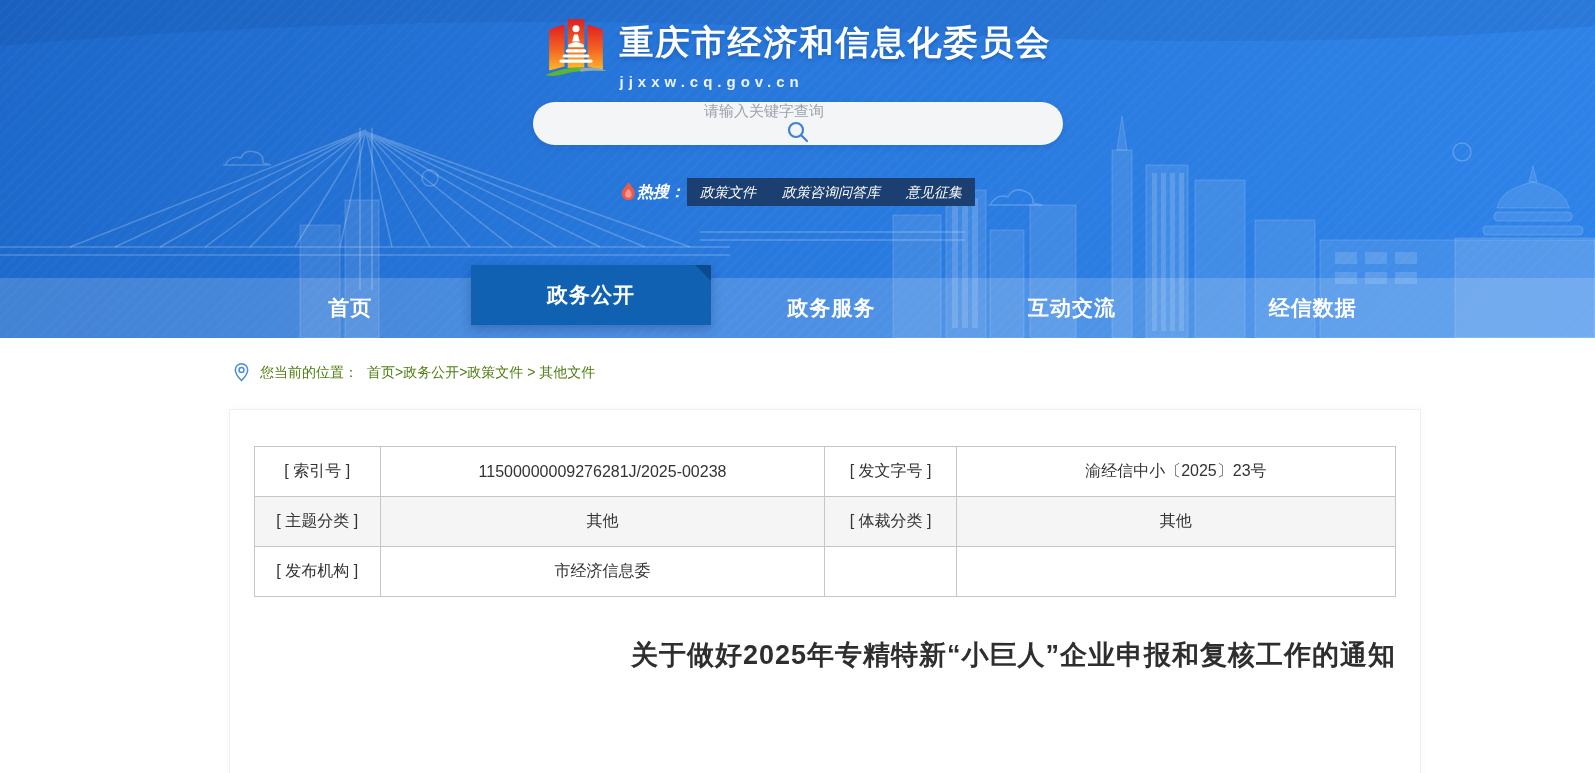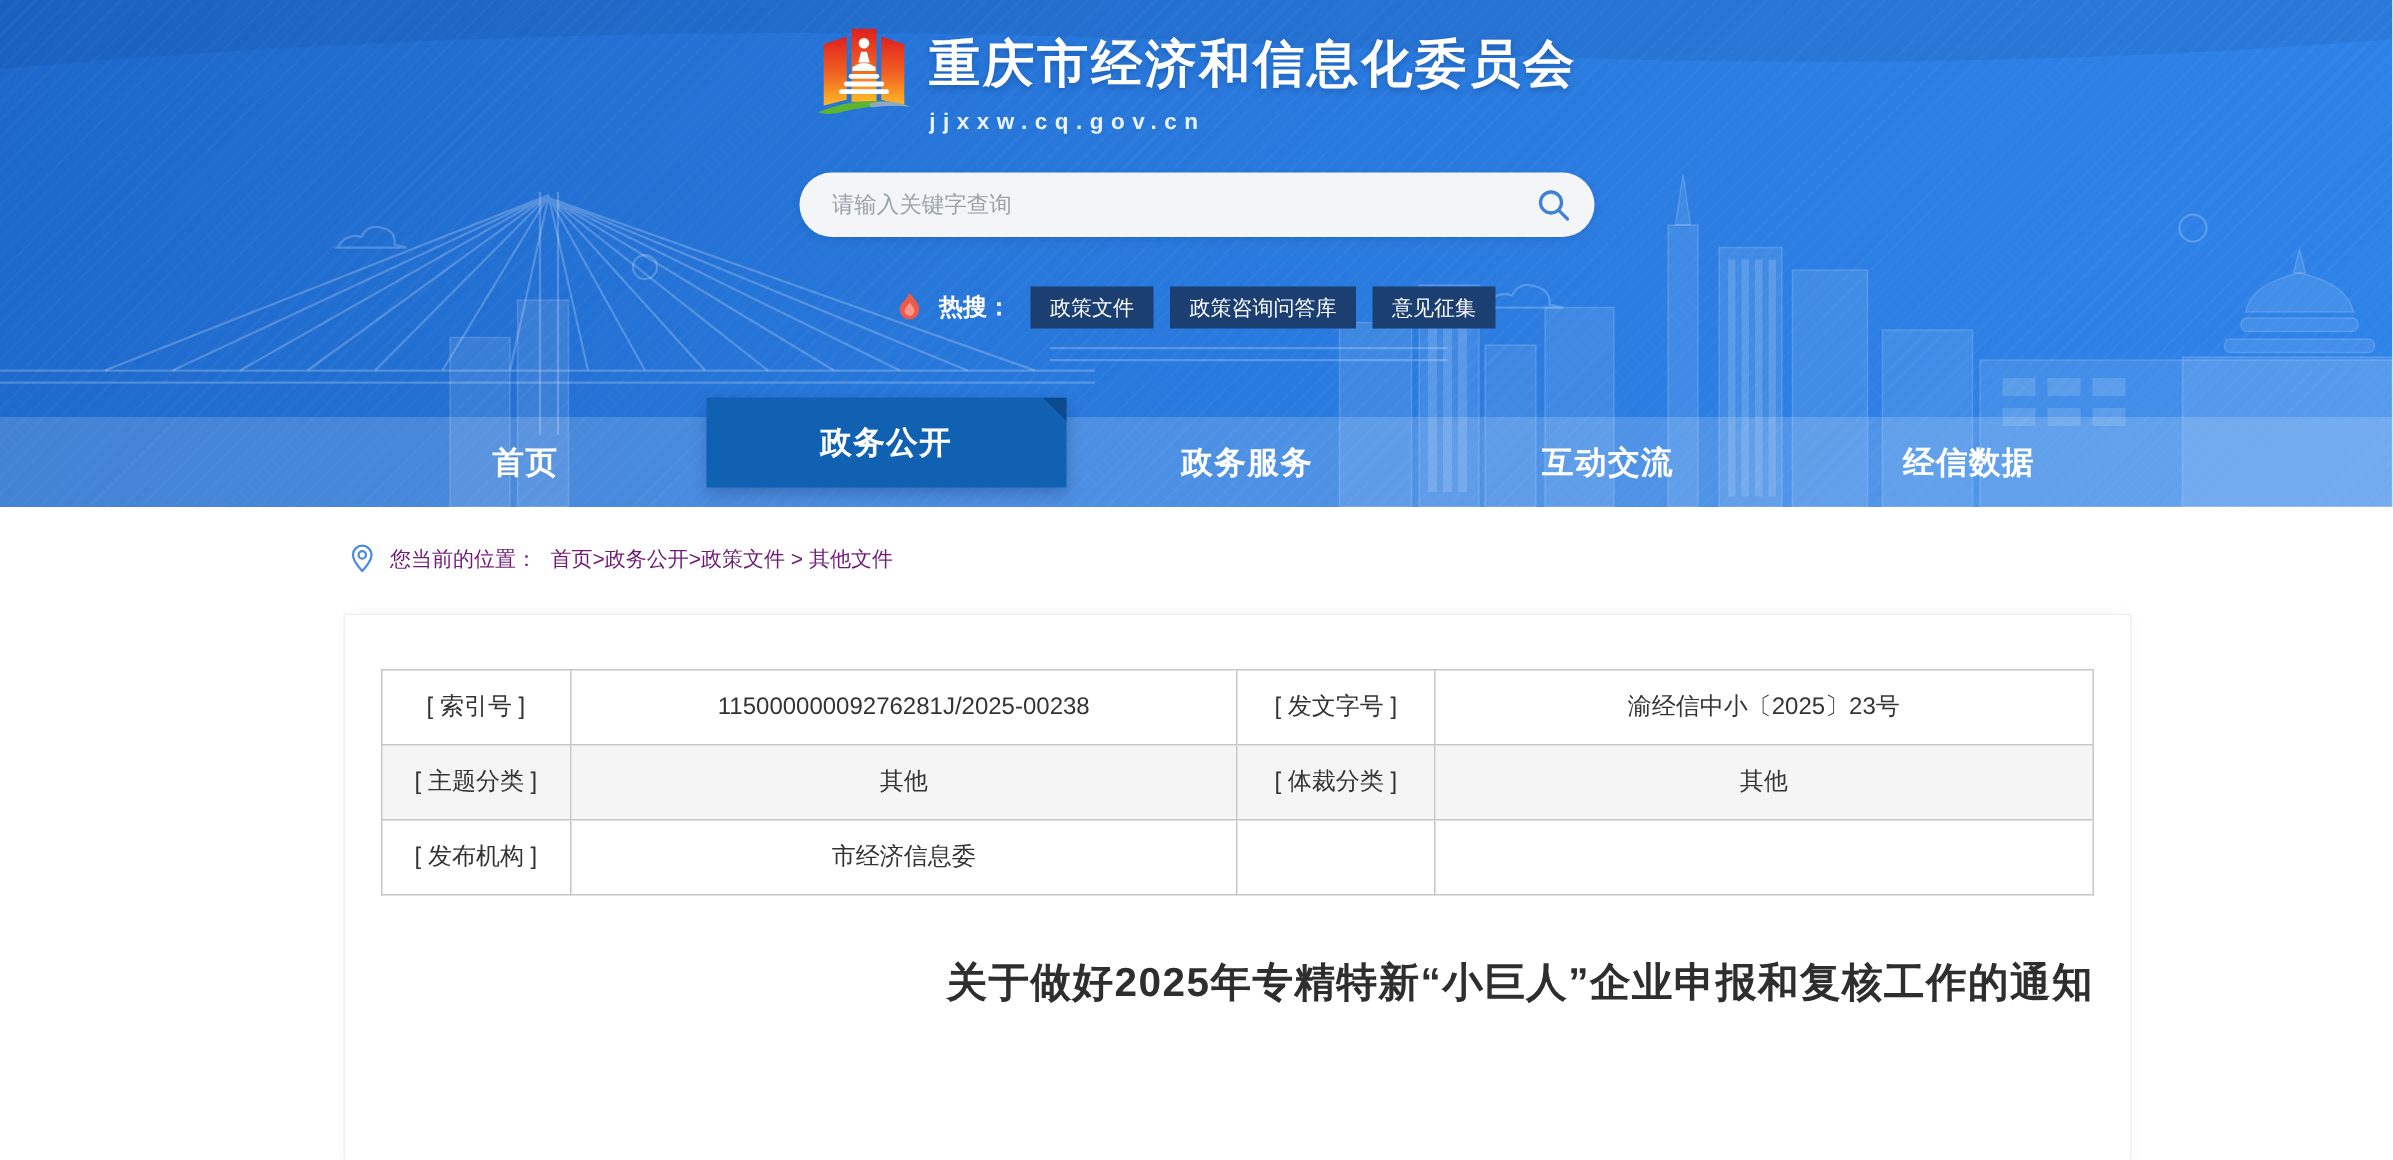--- a/index.html
+++ b/index.html
@@ -15,31 +15,32 @@
   .hero::after{
     content:"";position:absolute;inset:0;pointer-events:none;
     background:repeating-linear-gradient(135deg,rgba(255,255,255,0.025) 0 2px,transparent 2px 8px);
   }
   .city-art{position:absolute;inset:0;width:100%;height:100%;}
   .brand{position:relative;display:flex;justify-content:center;align-items:flex-start;gap:12px;padding-top:12px;cursor:pointer;z-index:2;}
   .logo-icon{width:64px;height:72px;}
   .site-title{font-size:34px;font-weight:bold;color:#fff;letter-spacing:2px;margin-top:8px;text-shadow:0 2px 4px rgba(0,40,100,.30);}
   .site-url{font-size:15px;color:#eaf3ff;letter-spacing:5px;margin-top:7px;font-weight:bold;}
   .searchbar{
-    position:relative;width:530px;height:43px;margin:25px auto 0;z-index:2;
+    position:relative;width:530px;height:43px;margin:12px auto 0;z-index:2;
     background:#f4f5f7;border-radius:22px;display:flex;align-items:center;
     box-shadow:0 2px 6px rgba(0,30,90,.12);
+    flex-direction:column;
   }
   .searchbar input{
     flex:1;height:100%;border:none;outline:none;background:transparent;
     padding:0 10px 0 22px;font-size:15px;color:#333;font-family:inherit;
   }
   .searchbar input::placeholder{color:#9aa2ab;}
   .search-btn{width:54px;height:100%;border:none;background:none;cursor:pointer;display:flex;align-items:center;justify-content:center;}
-  .hotrow{position:relative;margin-top:33px;display:flex;justify-content:center;align-items:center;gap:11px;z-index:2;}
+  .hotrow{position:relative;margin-top:33px;display:flex;justify-content:center;align-items:center;gap:0;z-index:2;font-style:italic;}
   .hot-label{color:#fff;font-weight:bold;font-size:16px;margin-right:2px;}
   .hot-tag{
     background:#1b3f70;color:#fff;font-size:14px;line-height:1;
     padding:7px 13px;cursor:pointer;white-space:nowrap;
   }
   
   .mainnav{position:absolute;left:0;right:0;bottom:0;height:60px;background:rgba(255,255,255,0.17);z-index:3;}
   .nav-inner{margin-left:230px;width:1203px;height:60px;display:flex;}
   .nav-item{
     flex:1;display:flex;align-items:center;justify-content:center;
@@ -47,21 +48,21 @@
   }
   .nav-item.active{
     background:#1161b3;height:60px;margin-top:-13px;position:relative;
     box-shadow:0 4px 10px rgba(0,25,70,.25);
   }
   .fold{
     position:absolute;top:0;right:0;width:16px;height:16px;background:#0b4a8d;
     clip-path:polygon(0 0,100% 0,100% 100%);
   }
   
-  .crumbs{display:flex;align-items:center;gap:9px;margin:24px 0 0 232px;font-size:14px;color:#701a75;}
+  .crumbs{display:flex;align-items:center;gap:9px;margin:24px 0 0 232px;font-size:14px;color:#4d7c0f;}
   .crumb-trail{cursor:pointer;}
   .doc-card{
     width:1192px;min-height:400px;margin:26px 0 0 229px;background:#fff;
     border:1px solid #f0f0f0;box-shadow:0 0 10px rgba(0,0,0,0.035);
     padding:36px 24px 60px;box-sizing:border-box;
   }
   .meta-table{width:100%;border-collapse:collapse;table-layout:fixed;font-size:16px;color:#333;}
   .meta-table td{border:1px solid #c6c6c6;height:49px;text-align:center;padding:0 20px;overflow:hidden;}
   .meta-table tr:nth-child(even) td{background:#f5f5f5;}
   .doc-title{margin:40px 0 0;text-align:right;font-size:27px;font-weight:bold;color:#2e2e2e;letter-spacing:1px;}

